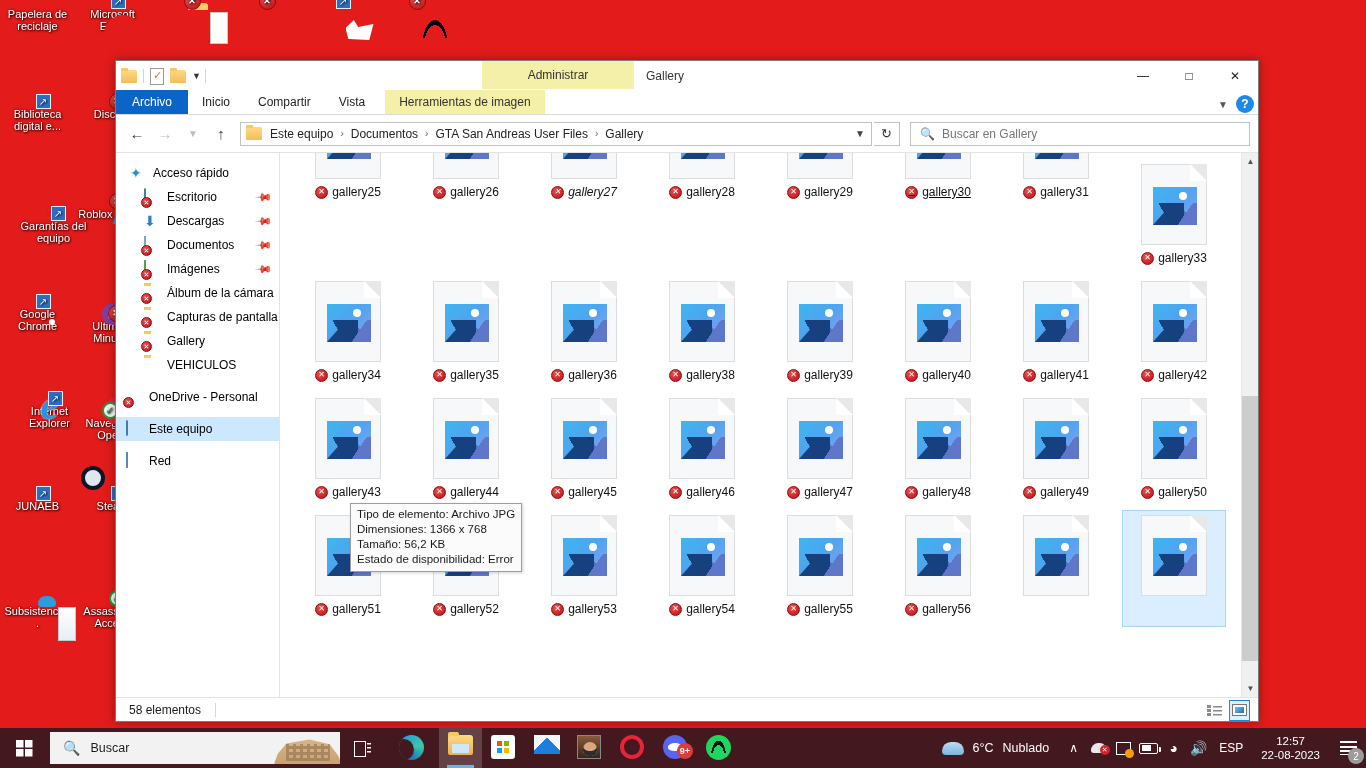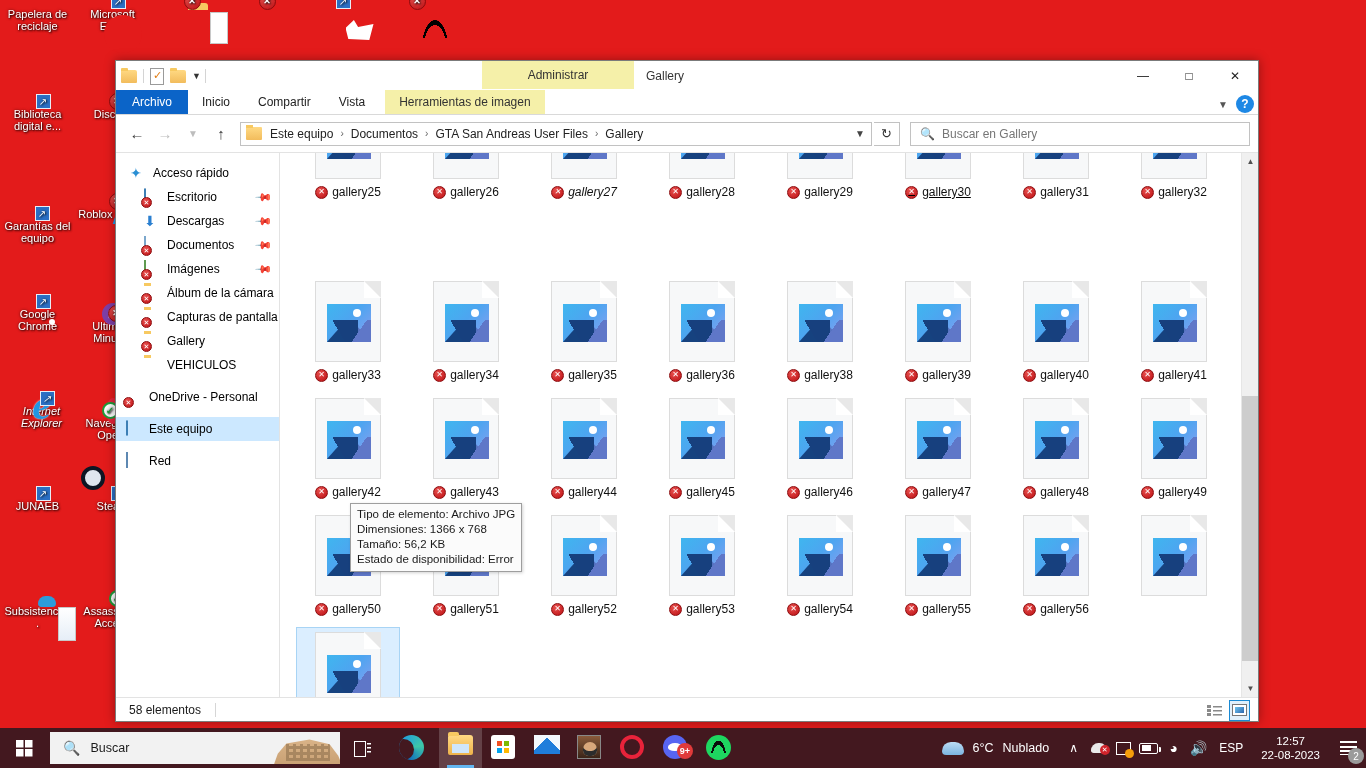--- a/index.html
+++ b/index.html
@@ -709,23 +709,23 @@
     border-radius: 50%; background: #9b9b9b; color: #fff; font-size: 10px;
     display: flex; align-items: center; justify-content: center;
   }
 </style>
 </head>
 <body>
 
 <div id="desktop">
     <div class="desk-icon" style="left: 0px; top: 8px;"><span class="glyph"><span class="ic-recycle"></span></span><span class="label">Papelera de reciclaje</span></div>
     <div class="desk-icon" style="left: 0px; top: 108px;"><span class="glyph"><span class="ic-biblio"></span><span class="shortcut-arrow"></span></span><span class="label">Biblioteca digital e...</span></div>
-    <div class="desk-icon" style="left: 0px; top: 208px;"><span class="glyph"><span class="ic-pdf"></span><span class="shortcut-arrow"></span></span><span class="label">Garantías del equipo</span></div>
+    <div class="desk-icon" style="left: 16px; top: 208px;"><span class="glyph"><span class="ic-pdf"></span><span class="shortcut-arrow"></span></span><span class="label">Garantías del equipo</span></div>
     <div class="desk-icon" style="left: 0px; top: 308px;"><span class="glyph"><span class="ic-chrome"></span><span class="shortcut-arrow"></span></span><span class="label">Google Chrome</span></div>
-    <div class="desk-icon" style="left: 4px; top: 405px; font-style: italic;"><span class="glyph"><span class="ic-ie"></span><span class="shortcut-arrow"></span></span><span class="label">Internet Explorer</span></div>
+    <div class="desk-icon" style="left: 12px; top: 405px;"><span class="glyph"><span class="ic-ie"></span><span class="shortcut-arrow"></span></span><span class="label">Internet Explorer</span></div>
     <div class="desk-icon" style="left: 0px; top: 500px;"><span class="glyph"><span class="ic-junaeb"></span><span class="shortcut-arrow"></span></span><span class="label">JUNAEB</span></div>
     <div class="desk-icon" style="left: 0px; top: 605px;"><span class="glyph"><span class="ic-sub-folder"></span><span class="ic-cloud-sm"></span></span><span class="label">Subsistence...</span></div>
     <div class="desk-icon" style="left: 75px; top: 8px;"><span class="glyph"><span class="ic-edge"></span><span class="shortcut-arrow"></span></span><span class="label">Microsoft Edge</span></div>
     <div class="desk-icon" style="left: 75px; top: 108px;"><span class="glyph"><span class="ic-discord"></span><span class="err-badge"></span></span><span class="label">Discord</span></div>
     <div class="desk-icon" style="left: 75px; top: 208px;"><span class="glyph"><span class="ic-robl"></span><span class="err-badge"></span></span><span class="label">Roblox Studio</span></div>
     <div class="desk-icon" style="left: 75px; top: 308px;"><span class="glyph"><span class="ic-media"></span><span class="err-badge"></span></span><span class="label">Ultimate Minutes</span></div>
     <div class="desk-icon" style="left: 75px; top: 405px;"><span class="glyph"><span class="ic-opera"></span><span class="ok-badge"></span></span><span class="label">Navegador Opera</span></div>
     <div class="desk-icon" style="left: 75px; top: 500px;"><span class="glyph"><span class="ic-steam"></span><span class="shortcut-arrow"></span></span><span class="label">Steam</span></div>
     <div class="desk-icon" style="left: 75px; top: 605px;"><span class="glyph"><span class="ic-assassin"></span><span class="ok-badge"></span></span><span class="label">Assassin's - Acceso</span></div>
     <div class="desk-icon" style="left: 150px; top: 8px;"><span class="glyph"><span class="ic-folder ic-folder-doc"></span><span class="err-badge"></span></span></div>
@@ -929,32 +929,20 @@
               <div class="fpic">
                 <span class="peak2"></span>
                 <span class="peak1"></span>
               </div>
             </div>
             <div class="flabel">
               <span class="ferr"></span>
               <span>gallery31</span>
             </div>
           </div>
-          <div class="fitem partial" style="margin-top: -66px;">
-            <div class="fthumb">
-              <div class="fpic">
-                <span class="peak2"></span>
-                <span class="peak1"></span>
-              </div>
-            </div>
-            <div class="flabel">
-              <span class="ferr"></span>
-              <span>gallery32</span>
-            </div>
-          </div>
           <div class="fitem">
             <div class="fthumb">
               <div class="fpic">
                 <span class="peak2"></span>
                 <span class="peak1"></span>
               </div>
             </div>
             <div class="flabel">
               <span class="ferr"></span>
               <span>gallery33</span>

